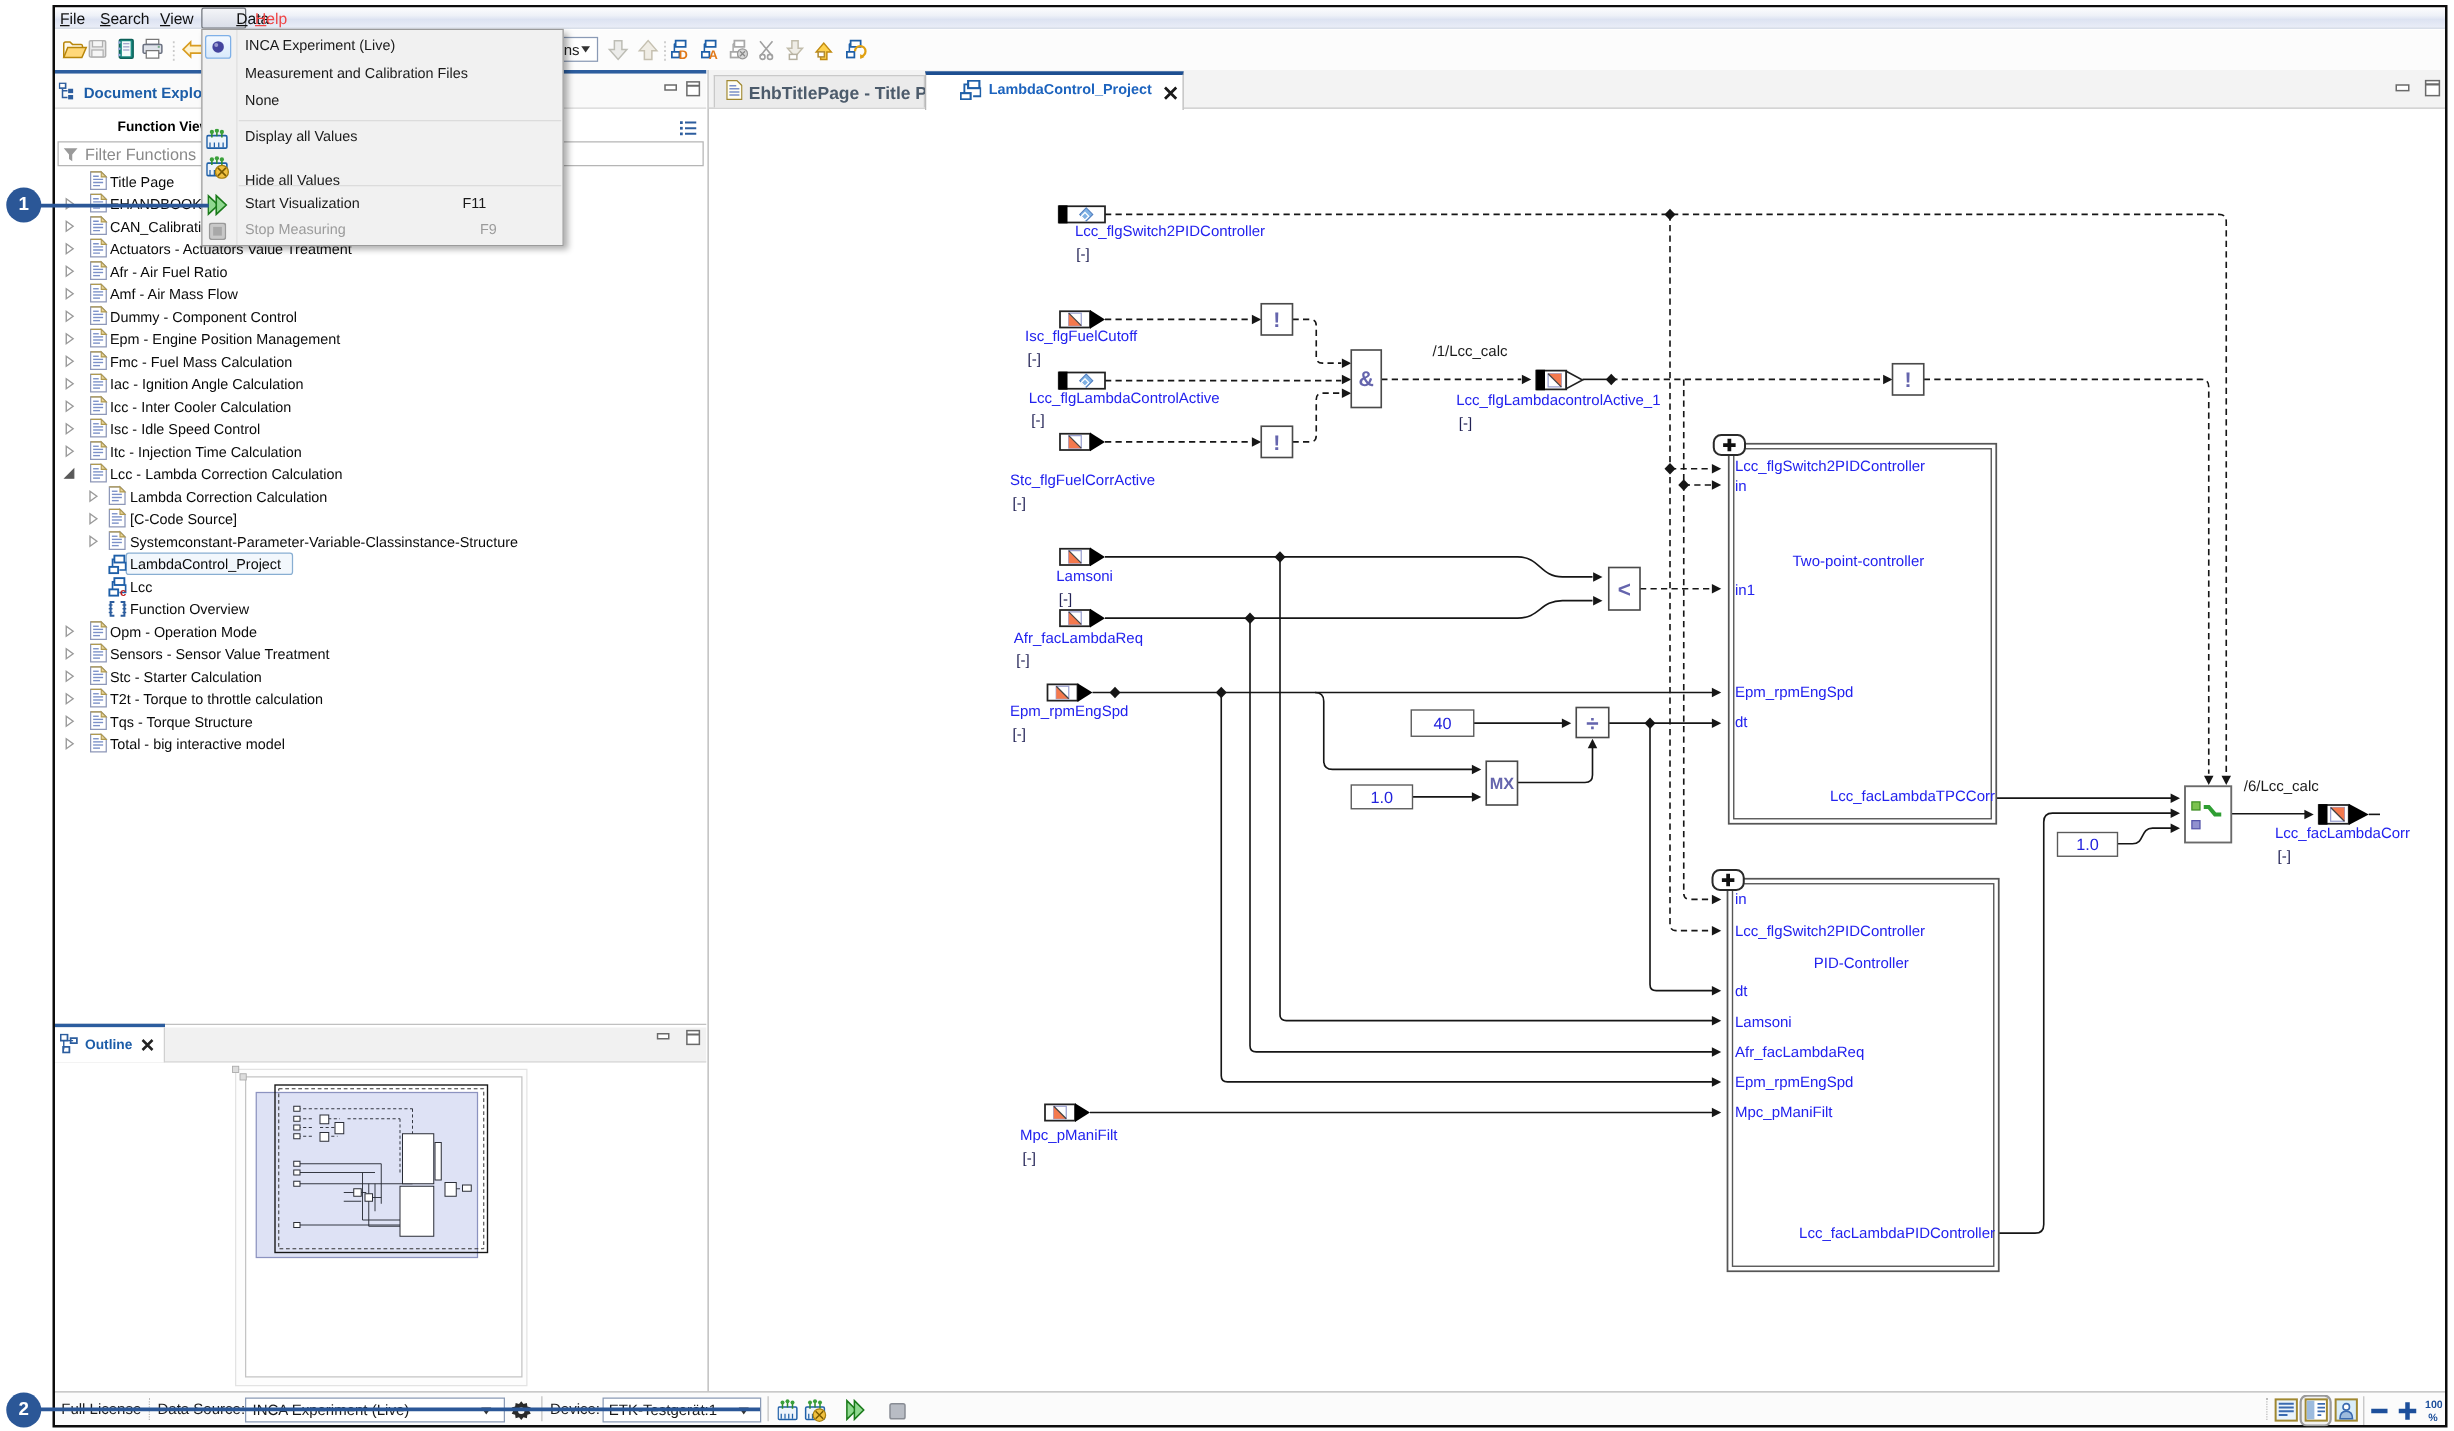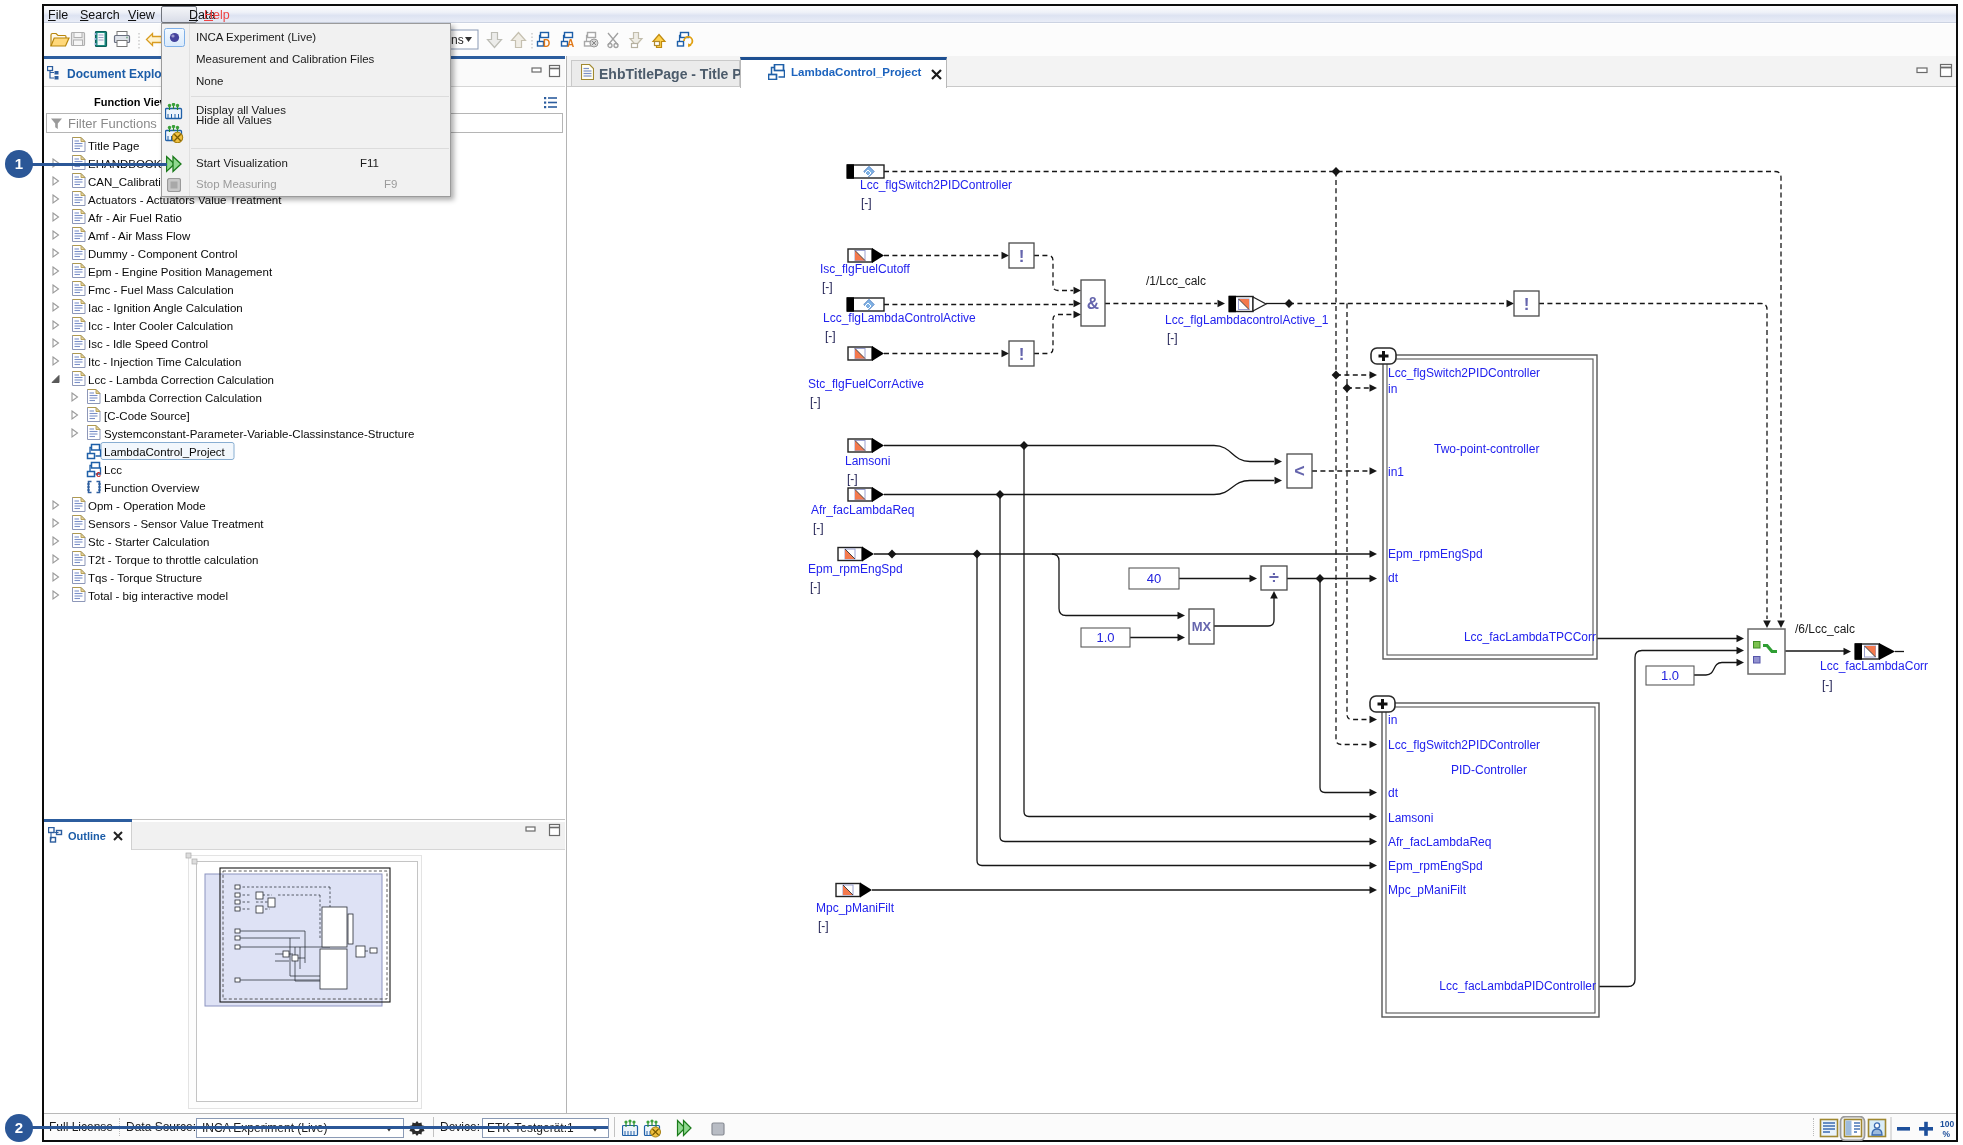--- a/index.html
+++ b/index.html
@@ -497,28 +497,28 @@
       <line x1="12.5" y1="1.5" x2="12.5" y2="7"></line>
     </g>
   <g fill="#3aa03a">
       <circle cx="4.5" cy="2.5" r="1.7"></circle>
       <circle cx="8.5" cy="1.5" r="1.7"></circle>
       <circle cx="12.5" cy="2.5" r="1.7"></circle>
     </g>
   <circle cx="12.5" cy="12.5" r="5.2" fill="#f0c040" stroke="#a88010" stroke-width="1.1"></circle>
   <path d="M9.3 9.3 l6.4 6.4 m0 -6.4 l-6.4 6.4" stroke="#7a5a00" stroke-width="1.3"></path>
 </svg>
-<div class="txt" style="left:196px;top:114px;font-size:11.5px;color:#1a1a1a;z-index:52;">Hide all Values</div>
+<div class="txt" style="left:196px;top:139px;font-size:11.5px;color:#1a1a1a;z-index:52;">Hide all Values</div>
 <div class="abs" style="left:191px;top:148px;width:258px;height:1px;background:#dcdcdc;z-index:52;"></div>
 <svg class="abs" style="left:166px;top:155px;z-index:52" width="19" height="18" viewBox="0 0 19 18">
   <path d="M0.5 1.5 L8.5 9 L0.5 16.5 Z" fill="#90d890" stroke="#1a7a1a" stroke-width="1.3"></path>
   <path d="M7 1.5 L15 9 L7 16.5 Z" fill="#90d890" stroke="#1a7a1a" stroke-width="1.3"></path>
 </svg>
 <div class="txt" style="left:196px;top:156.5px;font-size:11.5px;color:#1a1a1a;z-index:52;">Start Visualization</div>
-<div class="txt" style="left:360px;top:156.5px;font-size:11.5px;color:#1a1a1a;z-index:52;">F11</div>
+<div class="txt" style="left:370px;top:156.5px;font-size:11.5px;color:#1a1a1a;z-index:52;">F11</div>
 <svg class="abs" style="left:167px;top:178px;z-index:52" width="14" height="14">
     <rect x="0.5" y="0.5" width="13" height="13" rx="2" fill="#c8c8c8" stroke="#9a9a9a" stroke-width="1.2"></rect>
     <rect x="3.5" y="3.5" width="7" height="7" fill="#a8a8a8"></rect>
   </svg>
 <div class="txt" style="left:196px;top:178px;font-size:11.5px;color:#9b9b9b;z-index:52;">Stop Measuring</div>
 <div class="txt" style="left:384px;top:178px;font-size:11.5px;color:#9b9b9b;z-index:52;">F9</div>
 
 <div class="abs" style="left:32px;top:162.5px;width:135px;height:3px;background:#2b5797;z-index:60;"></div>
 <div class="abs" style="left:5px;top:150px;width:28px;height:28px;border-radius:50%;background:#2b5797;z-index:61;color:#fff;font-size:15px;font-weight:bold;text-align:center;line-height:28px;">1</div>
 <div class="abs" style="left:32px;top:1126px;width:576px;height:3px;background:#2b5797;z-index:60;"></div>

